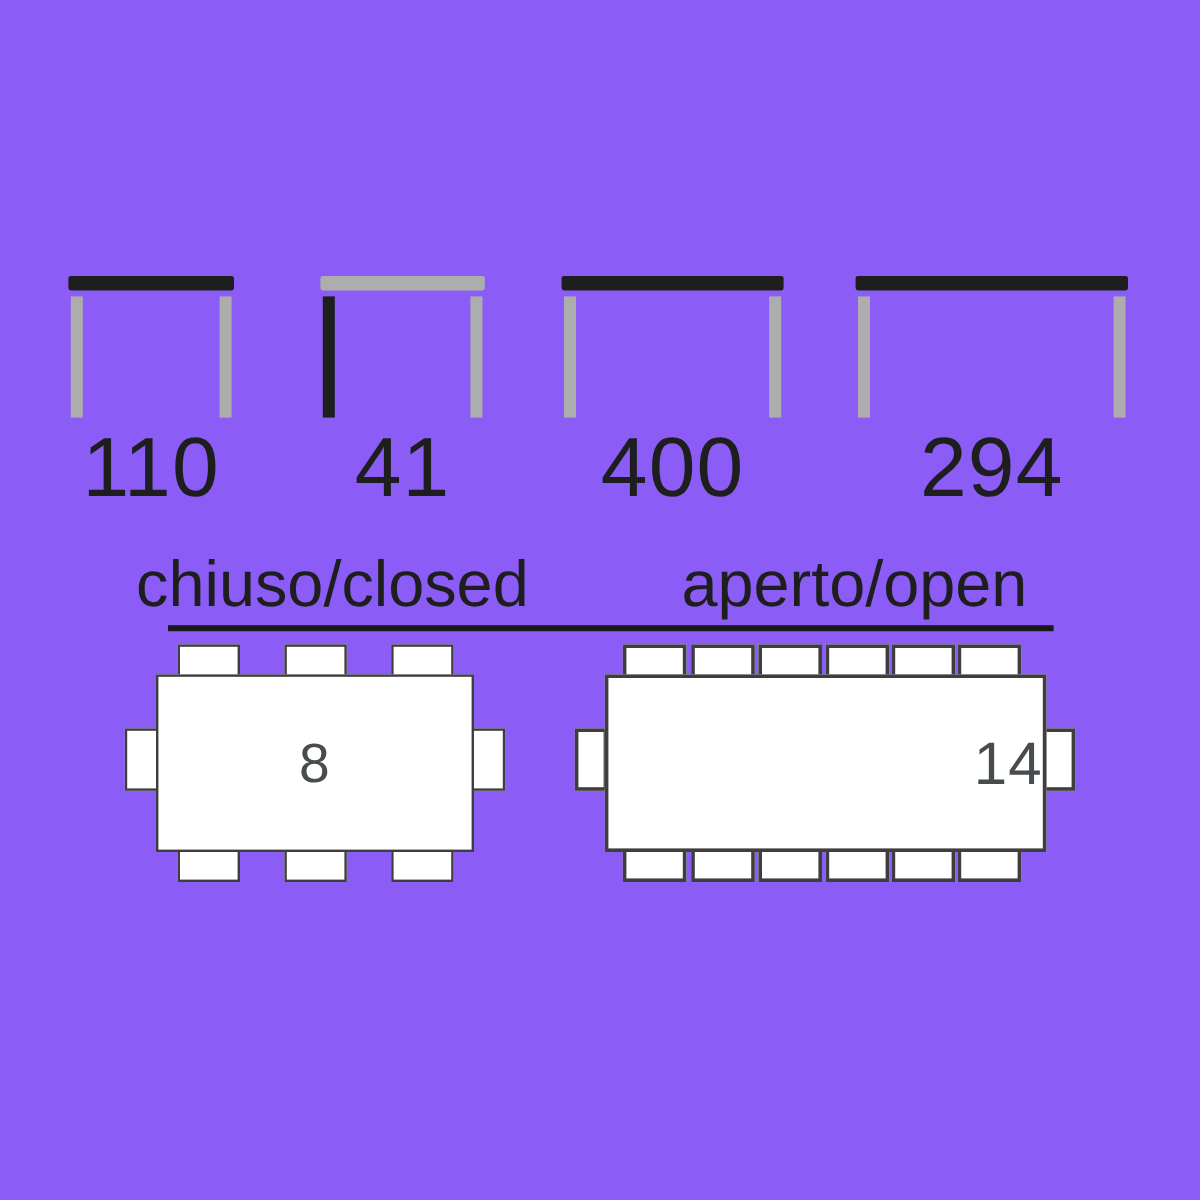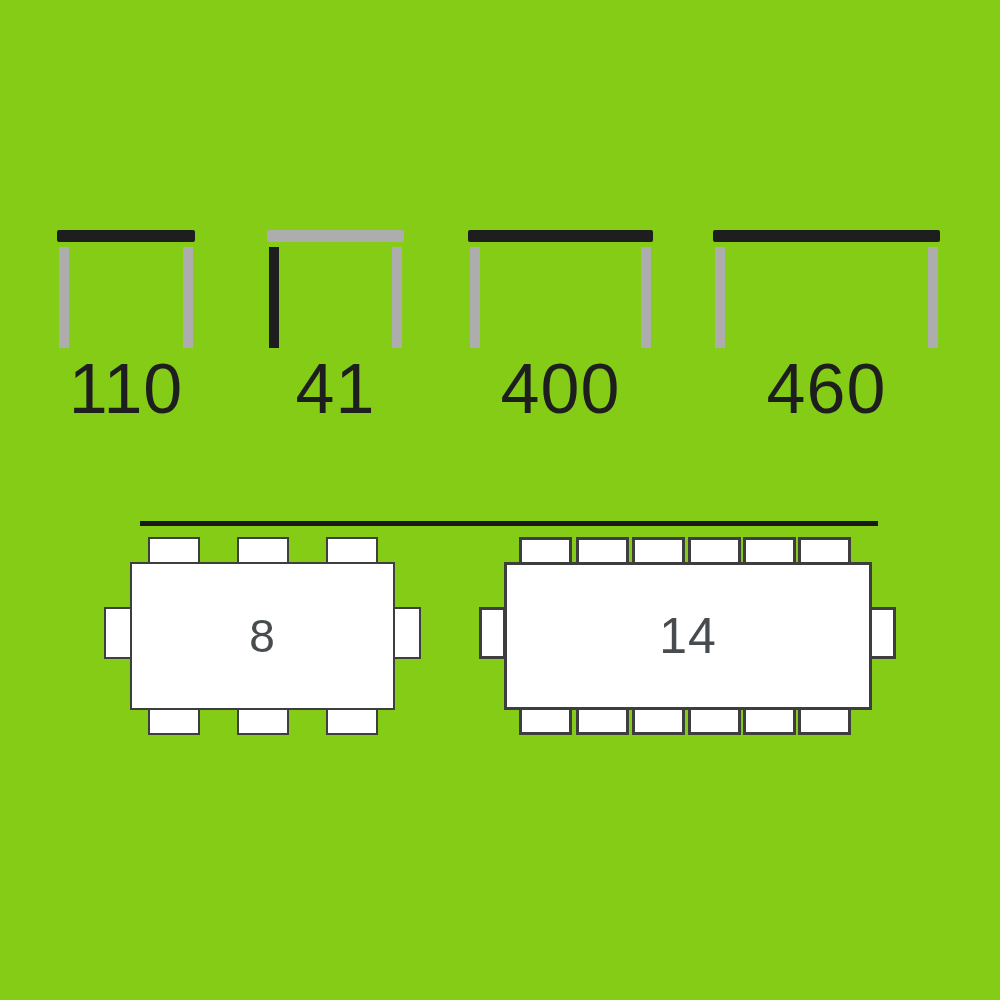--- a/index.html
+++ b/index.html
@@ -1,21 +1,21 @@
 <!DOCTYPE html>
 <html><head>
 <meta charset="utf-8">
 <style>
   * { margin: 0; padding: 0; box-sizing: border-box; }
   html, body { background: #ffffff; }
   .canvas {
     position: relative;
     width: 1000px;
     height: 1000px;
-    background: #84cc16;
+    background: #8b5cf6;
     font-family: "Liberation Sans", sans-serif;
     overflow: hidden;
   }
   .sv-figure { position: absolute; }
   .sv-bar { position: absolute; border-radius: 2px; }
   .sv-leg { position: absolute; }
   .dim-label {
     position: absolute;
     text-align: center;
     font-size: 70px;
@@ -66,23 +66,25 @@
         <div class="sv-bar" style="left: 0px; top: 0px; width: 185px; height: 12px; background: rgb(30, 30, 30);"></div>
         <div class="sv-leg" style="left: 2px; top: 17px; width: 10px; height: 101px; background: rgb(173, 173, 173);"></div>
         <div class="sv-leg" style="left: 173px; top: 17px; width: 10px; height: 101px; background: rgb(173, 173, 173);"></div>
       </div>
       <div class="dim-label" style="left: 410.5px; top: 354px; width: 300px; color: rgb(30, 30, 30);">400</div>
       <div class="sv-figure" style="left: 713px; top: 230px; width: 227px; height: 118px;">
         <div class="sv-bar" style="left: 0px; top: 0px; width: 227px; height: 12px; background: rgb(30, 30, 30);"></div>
         <div class="sv-leg" style="left: 2px; top: 17px; width: 10px; height: 101px; background: rgb(173, 173, 173);"></div>
         <div class="sv-leg" style="left: 215px; top: 17px; width: 10px; height: 101px; background: rgb(173, 173, 173);"></div>
       </div>
-      <div class="dim-label" style="left: 676.5px; top: 354px; width: 300px; color: rgb(30, 30, 30);">460</div>
+      <div class="dim-label" style="left: 676.5px; top: 354px; width: 300px; color: rgb(30, 30, 30);">294</div>
     </div>
 
+  <div class="heading" style="left: 77px; top: 460px; width: 400px; color: rgb(30, 30, 30);">chiuso/closed</div>
+  <div class="heading" style="left: 512px; top: 460px; width: 400px; color: rgb(30, 30, 30);">aperto/open</div>
 
   <div class="rule" style="left: 140px; top: 521px; width: 738px; height: 5px; background: rgb(26, 26, 26);"></div>
 
   <div id="top-views">
       <div class="chair" style="left: 148px; top: 537px; width: 52px; height: 30px; border: 2.5px solid rgb(62, 62, 62);"></div>
       <div class="chair" style="left: 237px; top: 537px; width: 52px; height: 30px; border: 2.5px solid rgb(62, 62, 62);"></div>
       <div class="chair" style="left: 326px; top: 537px; width: 52px; height: 30px; border: 2.5px solid rgb(62, 62, 62);"></div>
       <div class="chair" style="left: 148px; top: 705px; width: 52px; height: 30px; border: 2.5px solid rgb(62, 62, 62);"></div>
       <div class="chair" style="left: 237px; top: 705px; width: 52px; height: 30px; border: 2.5px solid rgb(62, 62, 62);"></div>
       <div class="chair" style="left: 326px; top: 705px; width: 52px; height: 30px; border: 2.5px solid rgb(62, 62, 62);"></div>
@@ -98,18 +100,18 @@
       <div class="chair" style="left: 743px; top: 537px; width: 53px; height: 30px; border: 3px solid rgb(62, 62, 62);"></div>
       <div class="chair" style="left: 798px; top: 537px; width: 53px; height: 30px; border: 3px solid rgb(62, 62, 62);"></div>
       <div class="chair" style="left: 519px; top: 705px; width: 53px; height: 30px; border: 3px solid rgb(62, 62, 62);"></div>
       <div class="chair" style="left: 576px; top: 705px; width: 53px; height: 30px; border: 3px solid rgb(62, 62, 62);"></div>
       <div class="chair" style="left: 632px; top: 705px; width: 53px; height: 30px; border: 3px solid rgb(62, 62, 62);"></div>
       <div class="chair" style="left: 688px; top: 705px; width: 53px; height: 30px; border: 3px solid rgb(62, 62, 62);"></div>
       <div class="chair" style="left: 743px; top: 705px; width: 53px; height: 30px; border: 3px solid rgb(62, 62, 62);"></div>
       <div class="chair" style="left: 798px; top: 705px; width: 53px; height: 30px; border: 3px solid rgb(62, 62, 62);"></div>
       <div class="chair" style="left: 479px; top: 607px; width: 27px; height: 52px; border: 3px solid rgb(62, 62, 62);"></div>
       <div class="chair" style="left: 869px; top: 607px; width: 27px; height: 52px; border: 3px solid rgb(62, 62, 62);"></div>
-      <div class="tv-table" style="left: 504px; top: 562px; width: 368px; height: 148px; border: 3px solid rgb(62, 62, 62);">
+      <div class="tv-table" style="left: 504px; top: 562px; width: 368px; height: 148px; border: 3px solid rgb(62, 62, 62); justify-content: flex-end;">
         <span class="seat-num" style="font-size: 50px; color: rgb(71, 76, 79);">14</span>
       </div>
     </div>
 
 </div>
 
 </body></html>

